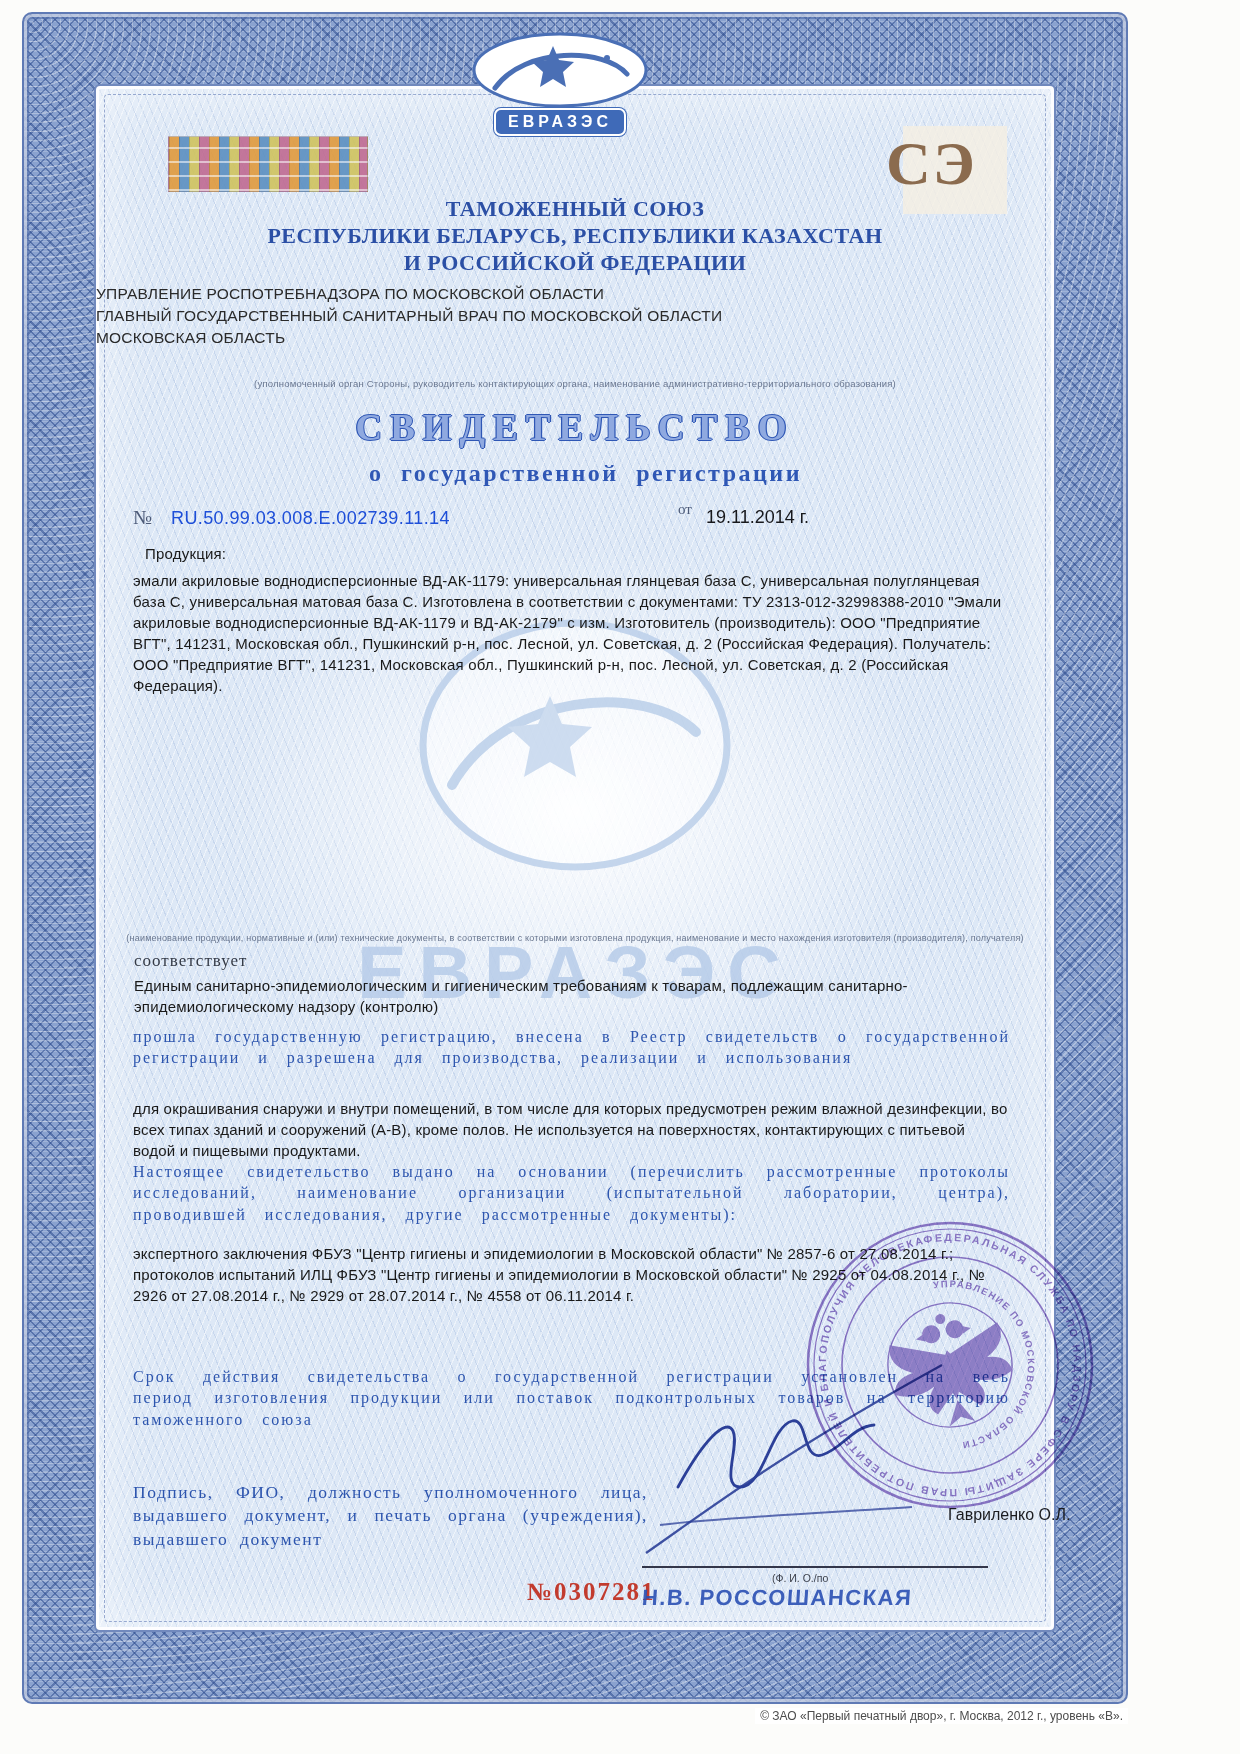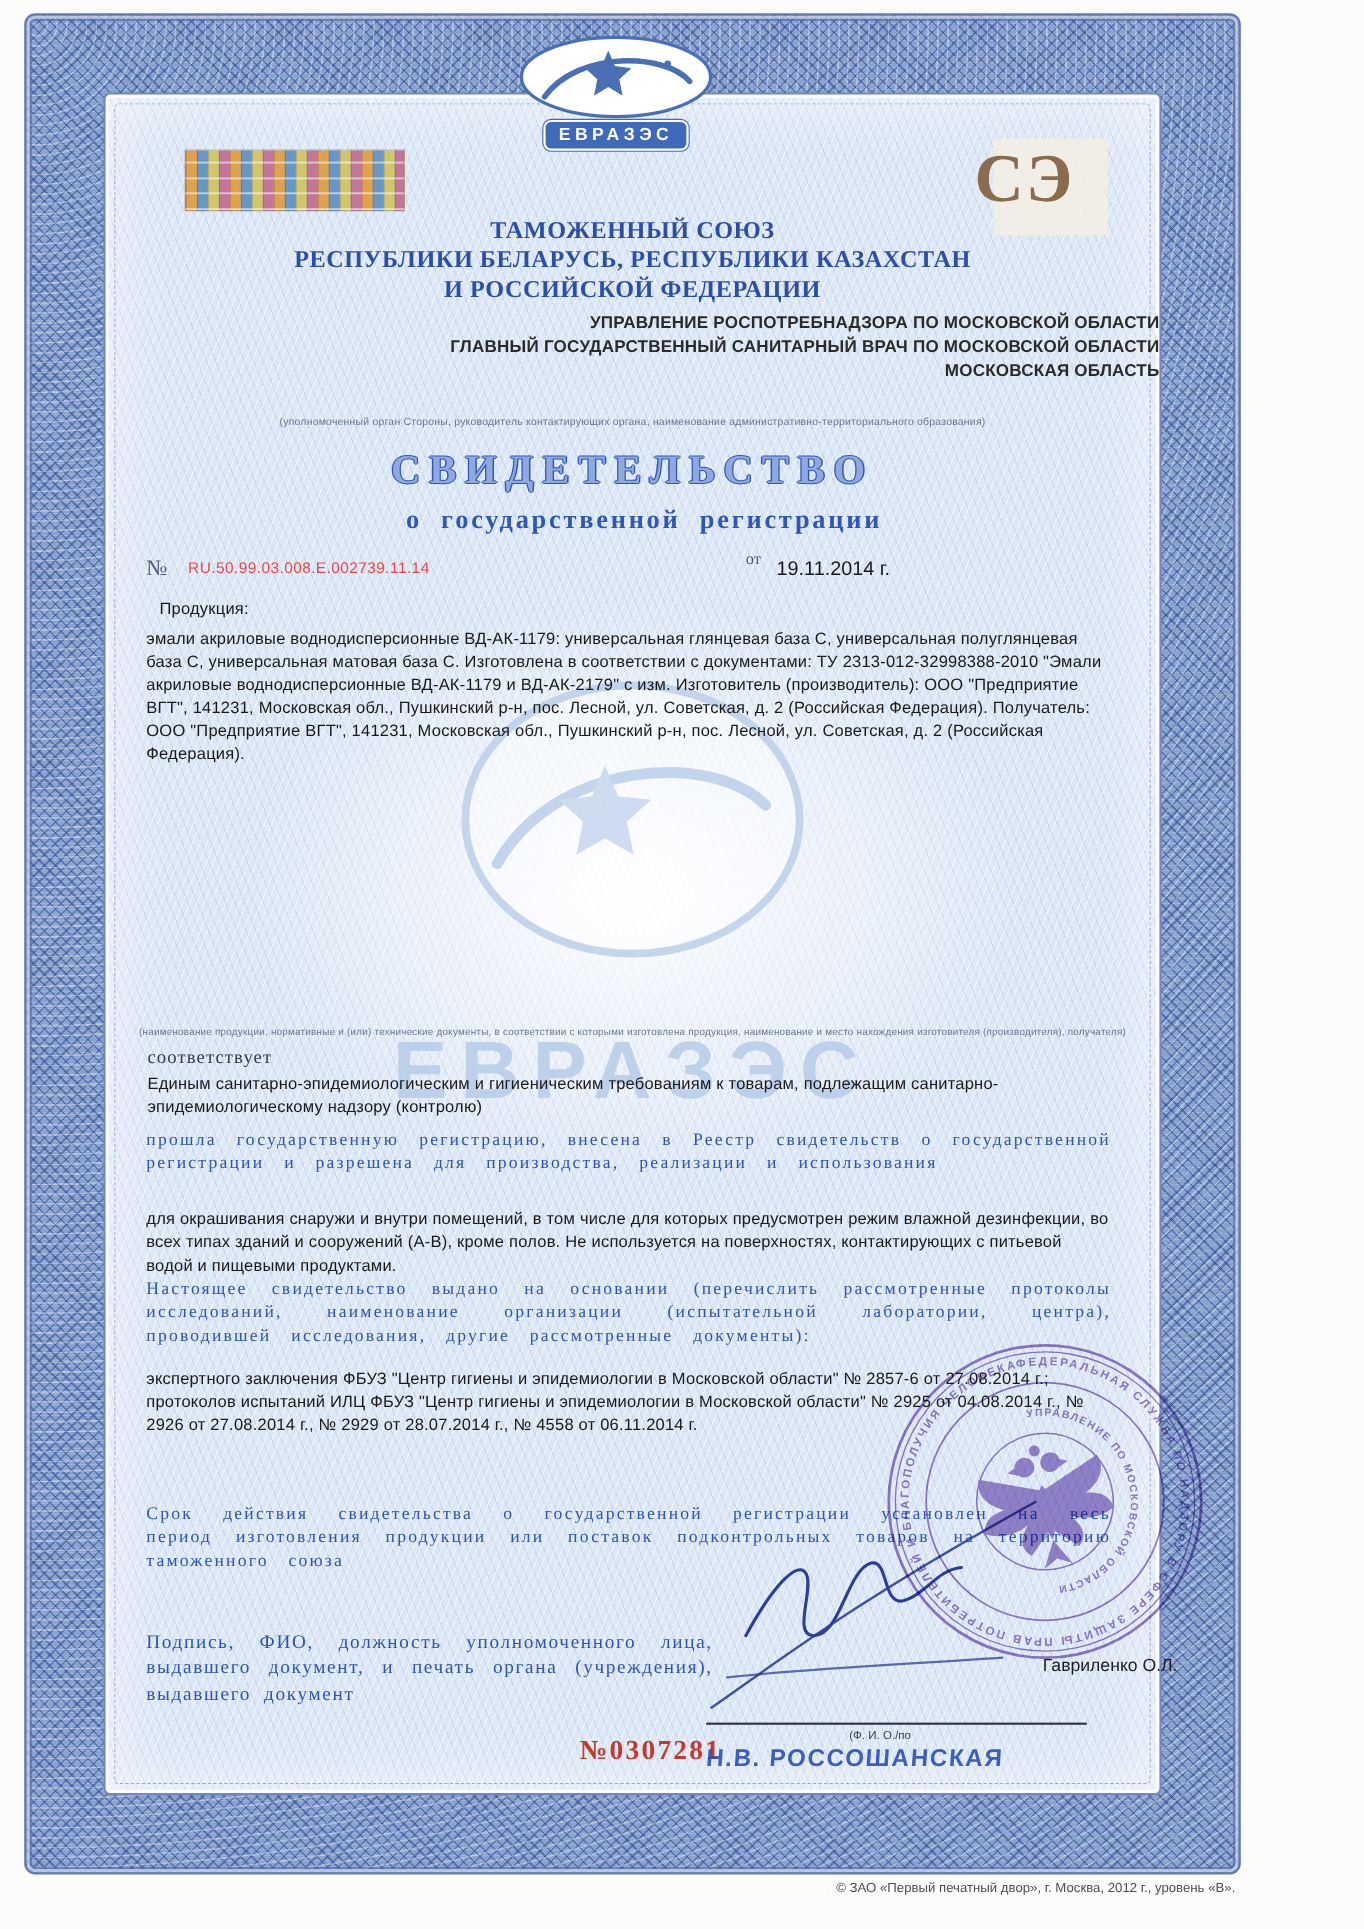--- a/index.html
+++ b/index.html
@@ -31,37 +31,37 @@
   .txt{position:absolute;z-index:2;}
   .body-sans{font-size:15px;line-height:1.4;color:#191919;letter-spacing:.2px;}
   .note{font-size:9.5px;color:#69768f;letter-spacing:.2px;text-align:center;}
   .law{font-family:"Liberation Serif",serif;font-size:16px;line-height:1.34;color:#2d55ae;
        text-align:justify;letter-spacing:2px;word-spacing:12px;}
 
   
   .blk-union{left:96px;top:196px;width:958px;text-align:center;}
   .union-line{font-family:"Liberation Serif",serif;font-weight:bold;font-size:22px;color:#2b4fa5;
               line-height:1.22;letter-spacing:.5px;}
-  .blk-auth{left:96px;top:283px;width:958px;text-align:right;font-weight:bold;}
+  .blk-auth{left:96px;top:283px;width:958px;text-align:left;}
   .auth-line{font-size:15.5px;color:#2a2a2a;line-height:1.42;letter-spacing:.2px;}
   .blk-authnote{left:96px;top:378px;width:958px;white-space:nowrap;}
 
   
   .blk-title{left:96px;top:406px;width:958px;text-align:center;}
   .title-main{display:block;font-family:"Liberation Serif",serif;font-weight:bold;font-size:37px;
     letter-spacing:8px;color:#8fa9e0;
     text-shadow:1.2px 0 0 #2f57b5,-1.2px 0 0 #2f57b5,0 1.2px 0 #2f57b5,0 -1.2px 0 #2f57b5;}
   .title-sub{display:block;margin-top:11px;font-family:"Liberation Serif",serif;font-weight:bold;
     font-size:24px;color:#2f57b5;letter-spacing:2.5px;word-spacing:9px;margin-left:21px;}
 
   
   .blk-reg{left:133px;top:504px;width:877px;height:32px;}
   .blk-reg span{position:absolute;}
   .reg-no-label{left:0;top:2px;font-family:"Liberation Serif",serif;font-size:20px;color:#4c5a78;}
-  .reg-number{left:38px;top:4px;font-size:14px;color:#ef4444;letter-spacing:.4px;}
+  .reg-number{left:38px;top:4px;font-size:18px;color:#1d4ed8;letter-spacing:.4px;}
   .reg-date-label{left:545px;top:-3px;font-family:"Liberation Serif",serif;font-size:15px;color:#4c5a78;}
   .reg-date{left:573px;top:3px;font-size:18px;color:#17181c;}
 
   
   .blk-prod-label{left:133px;top:543px;margin-left:12px;}
   .blk-prod-desc{left:133px;top:570px;width:878px;}
   .blk-prod-note{left:96px;top:933px;width:958px;font-size:9px;}
   .blk-compl-lead{left:134px;top:951px;font-family:"Liberation Serif",serif;font-size:17px;
                   color:#343a46;letter-spacing:1px;}
   .blk-compl-text{left:134px;top:975px;width:865px;}

